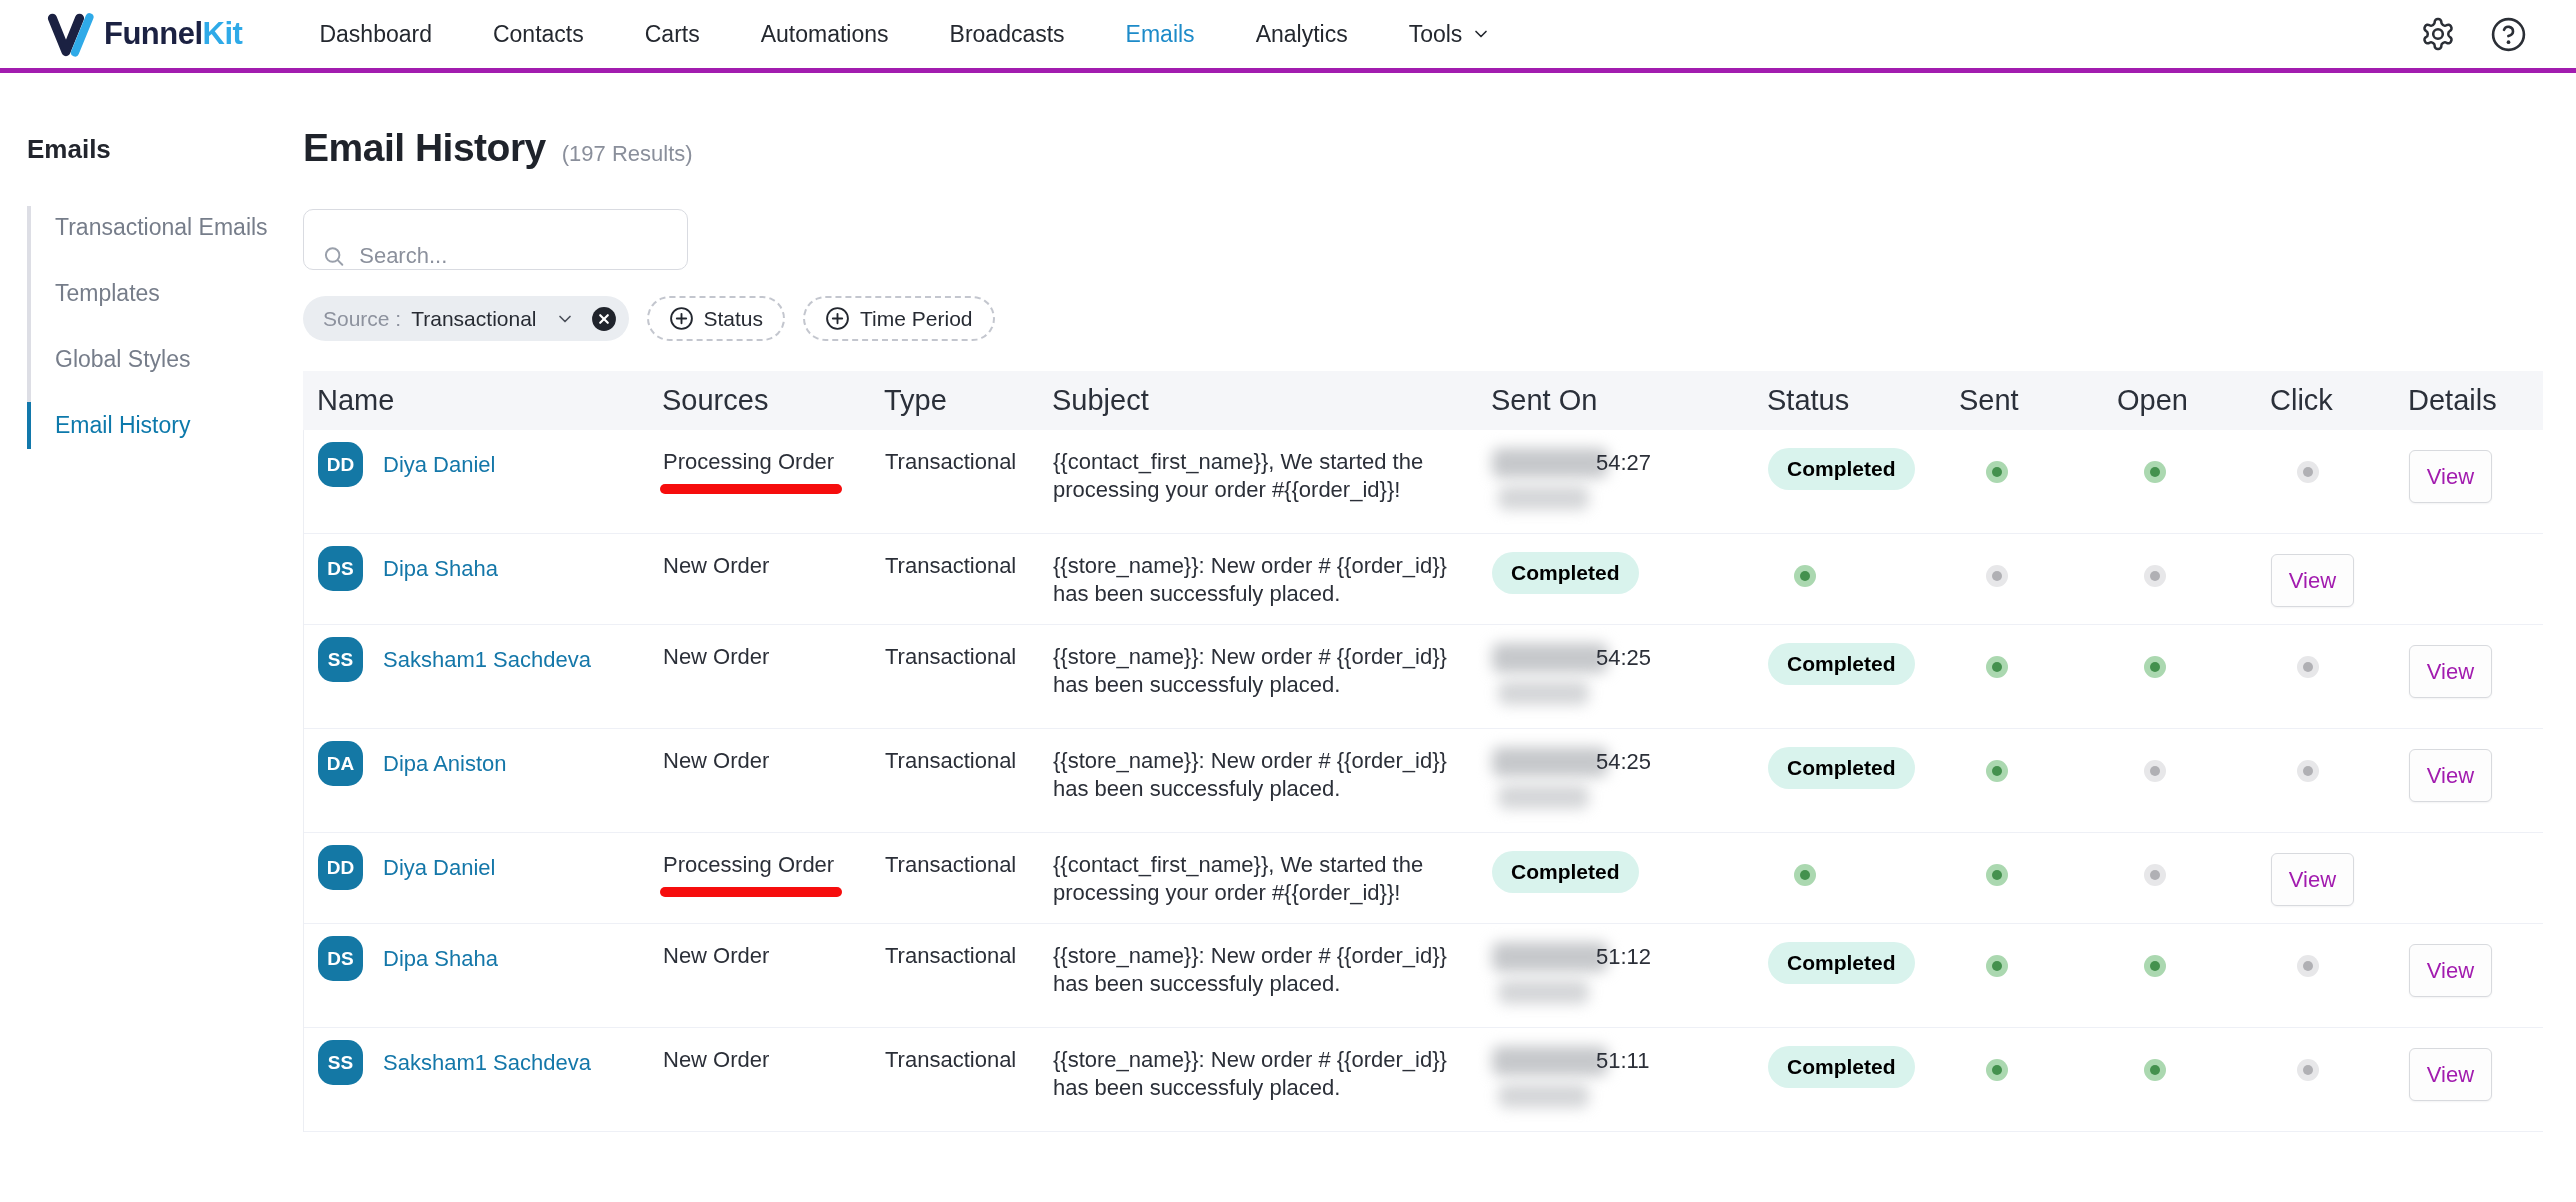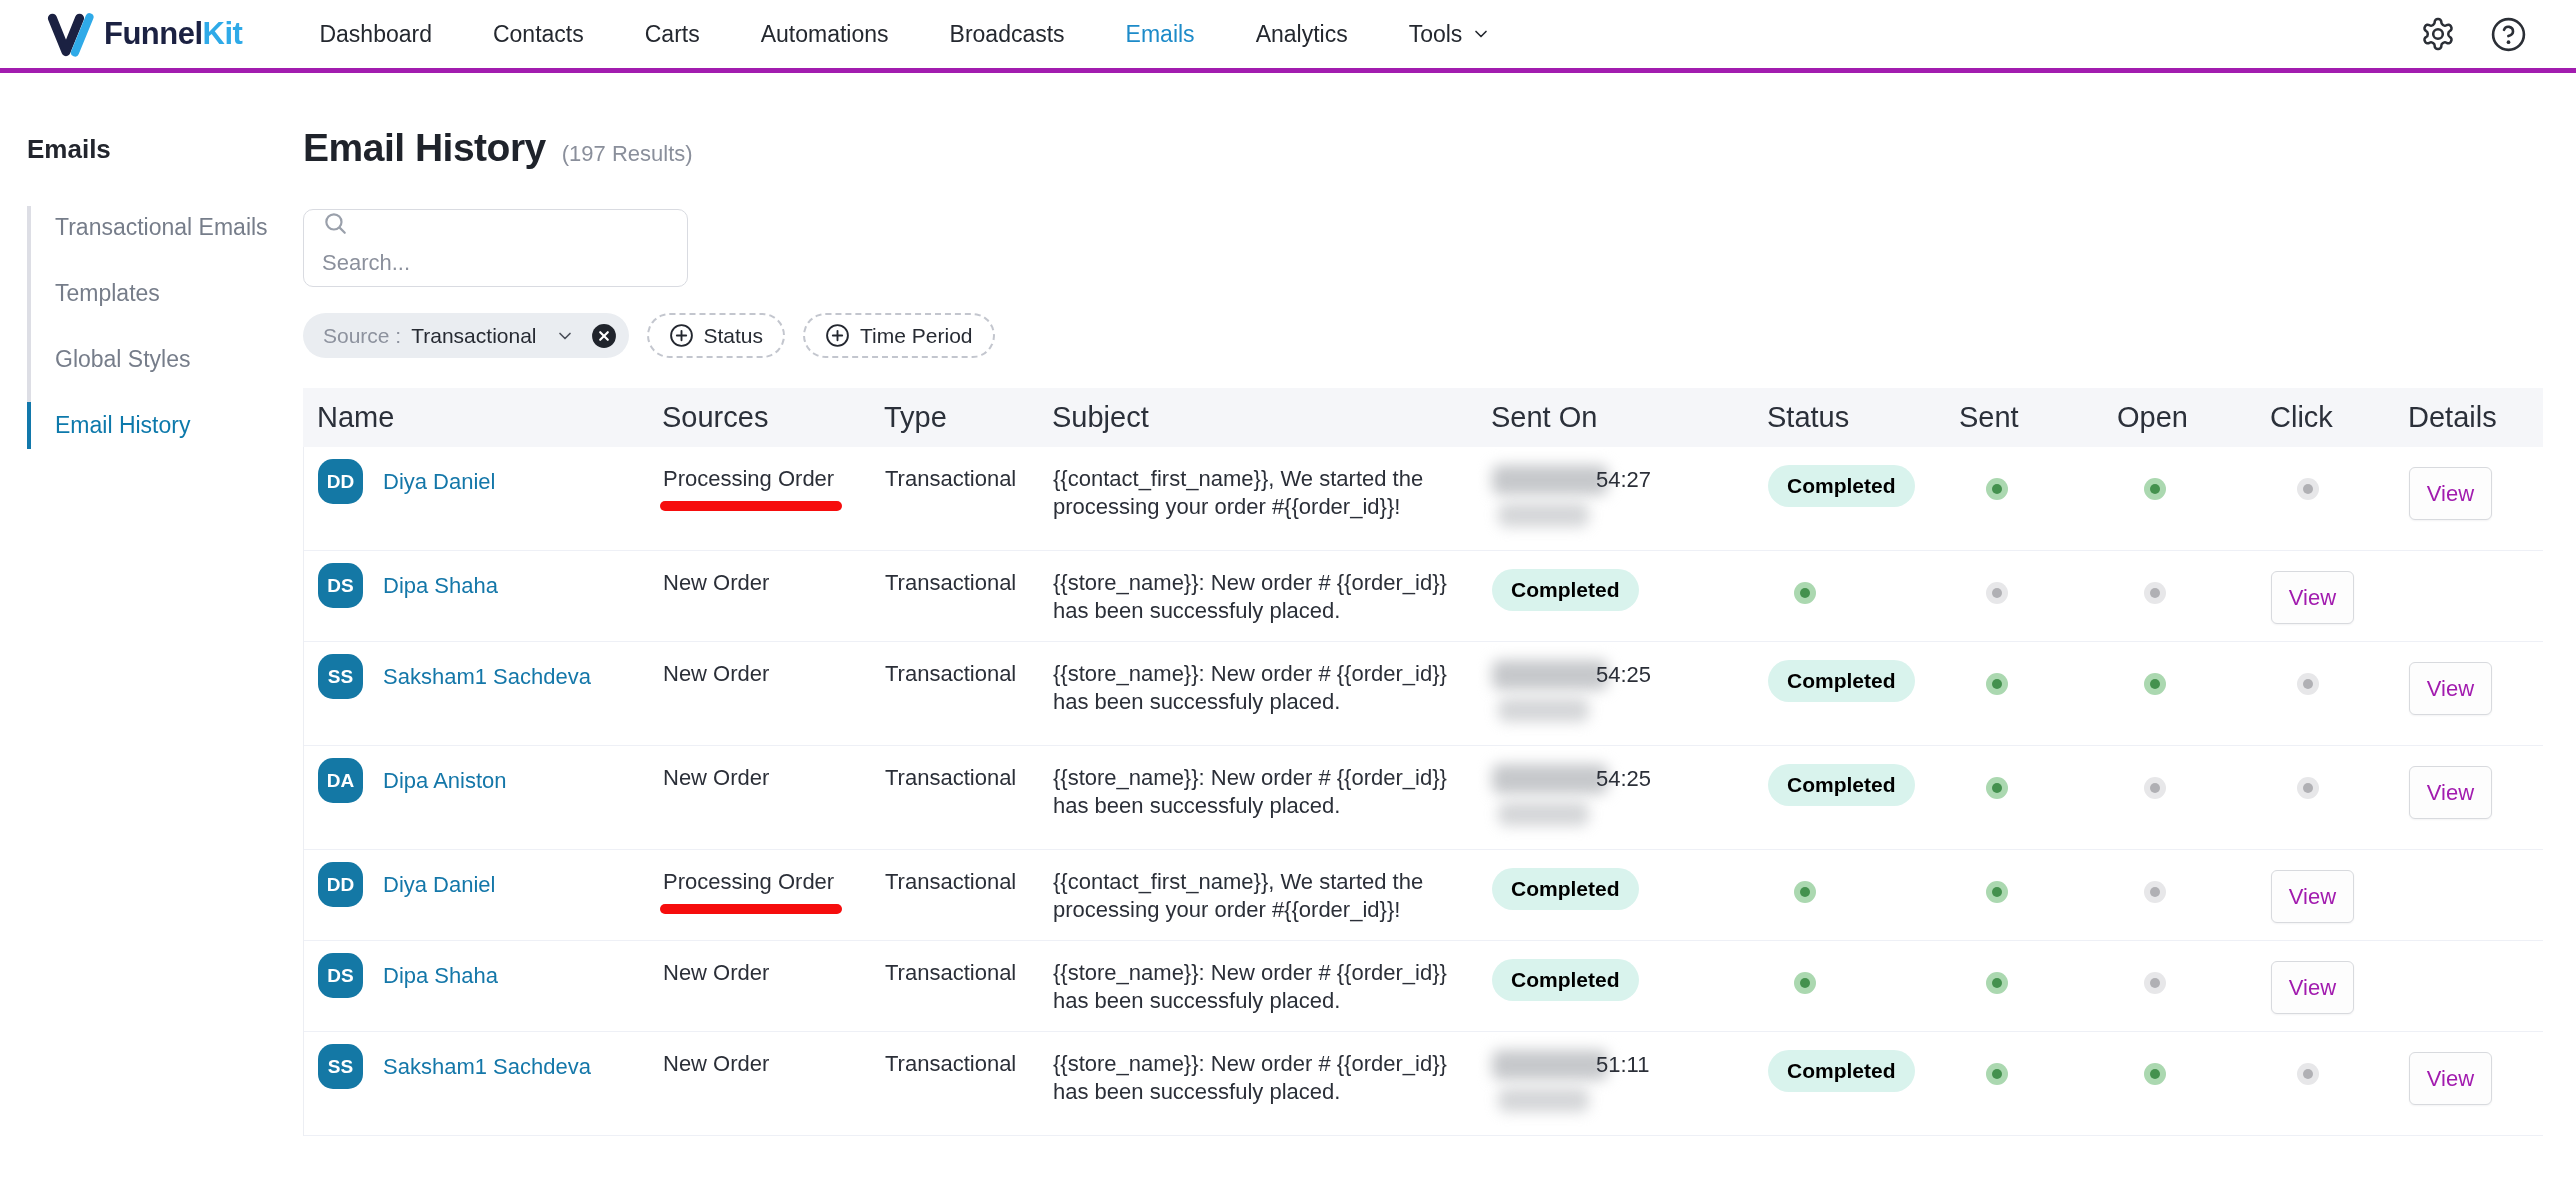--- a/index.html
+++ b/index.html
@@ -31,23 +31,23 @@
   .side-item.active { color:#0d79ab; }
   .side-item.active::before { content:""; position:absolute; left:-4px; top:-10px;
     bottom:-10px; width:4px; background:#1278ab; }
 
   .main { flex:1; padding:53px 0 0 24px; }
   .page-head { display:flex; align-items:baseline; gap:16px; }
   .page-title { font-size:39px; font-weight:700; color:#1f232b; letter-spacing:-0.5px; }
   .page-count { font-size:22px; color:#8a8f9b; }
 
   
-  .search-box { margin-top:39px; width:385px; height:78px; border:1px solid #d9dbe1;
-    border-radius:10px; display:flex; align-items:flex-start; padding:0 18px; gap:14px;
-    background:#fff;flex-direction:column; }
+  .search-box { margin-top:39px; width:385px; height:61px; border:1px solid #d9dbe1;
+    border-radius:10px; display:flex; align-items:flex-end; padding:0 18px; gap:14px;
+    background:#fff; }
   .search-box input { border:none; outline:none; font-size:22px; color:#3a3f49;
     width:100%; font-family:inherit; background:transparent; }
   .search-box input::placeholder { color:#8b909c; }
 
   
   .chips { margin-top:26px; display:flex; align-items:center; gap:18px; }
   .chip-source { height:45px; background:#eaedf1; border-radius:26px; display:flex;
     align-items:center; padding:0 12px 0 20px; gap:10px; font-size:21px; cursor:pointer; }
   .chip-prefix { color:#8d929e; }
   .chip-value { color:#272b33; }
@@ -310,20 +310,27 @@
         </div>
 
         <div class="tr">
           <div class="td td-name">
             <span class="avatar">DS</span>
             <a class="name-link">Dipa Shaha</a>
           </div>
           <div class="td"><span class="source-text">New Order</span></div>
           <div class="td">Transactional</div>
           <div class="td">{{store_name}}: New order # {{order_id}} has been successfuly placed.</div>
+          <div class="td">
+            <div class="senton-line">
+                <span class="blur-block blur-1"></span>
+                <span class="time-frag">51:12</span>
+              </div>
+            <span class="blur-block blur-2"></span>
+          </div>
           <div class="td"><span class="pill">Completed</span></div>
           <div class="td"><span class="dot" data-state="green"></span></div>
           <div class="td"><span class="dot" data-state="green"></span></div>
           <div class="td"><span class="dot" data-state="gray"></span></div>
           <div class="td"><button class="view-btn">View</button></div>
         </div>
 
         <div class="tr">
           <div class="td td-name">
             <span class="avatar">SS</span>

